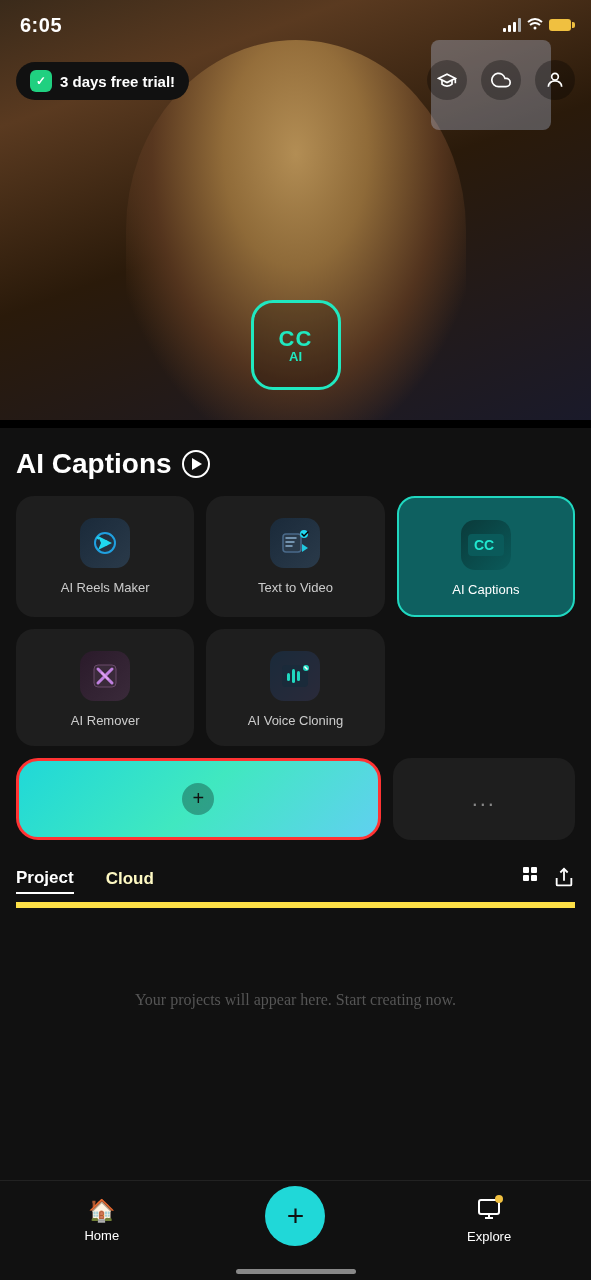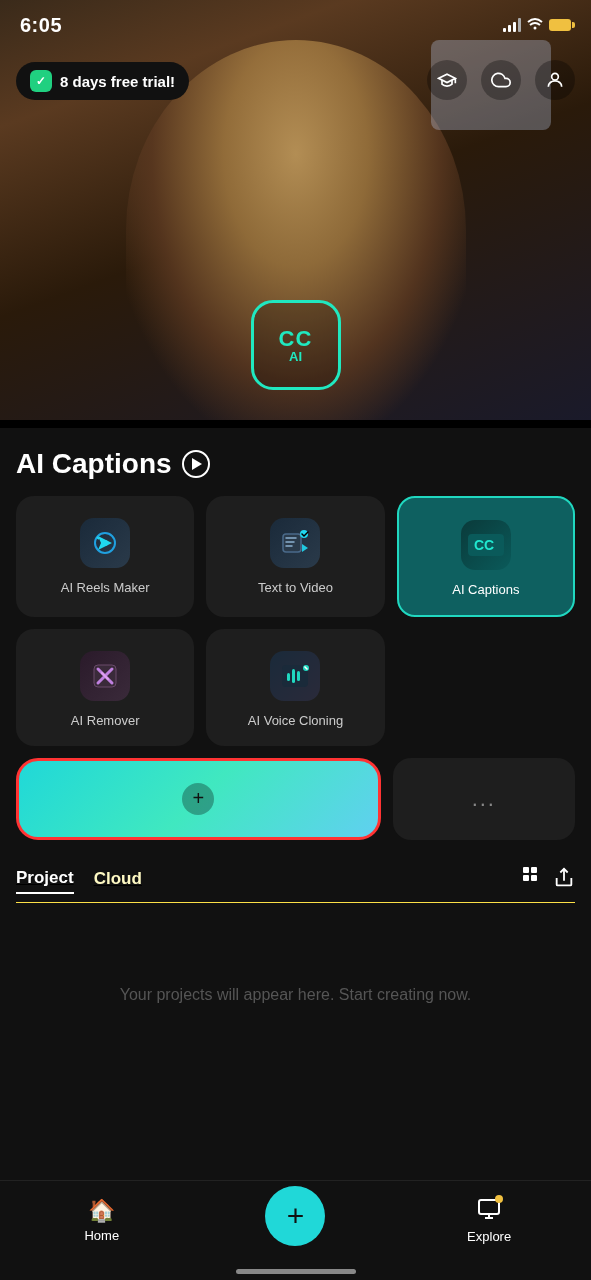--- a/index.html
+++ b/index.html
@@ -344,25 +344,24 @@
       cursor: pointer;
       font-size: 22px;
       color: #888;
       letter-spacing: 2px;
     }
 
     
     .project-tabs {
       display: flex;
       align-items: center;
-      gap: 20px;
+      gap: 32px;
       padding: 12px 0 8px;
-      border-bottom: 1px solid #fde047;
+      border-bottom: 6px solid #fde047;
       position: relative;
-      text-decoration: underline;
     }
     .project-tab {
       font-size: 17px;
       font-weight: 600;
       cursor: pointer;
       padding-bottom: 4px;
     }
     .project-tab.active {
       color: #fff;
       border-bottom: 2px solid #fff;
@@ -382,20 +381,21 @@
       cursor: pointer;
     }
 
     
     .empty-state {
       text-align: center;
       color: #555;
       font-size: 16px;
       padding: 80px 20px;
       line-height: 1.5;
+      font-family: Liberation Serif, serif;
     }
 
     
     .bottom-nav {
       position: fixed;
       bottom: 0;
       left: 0;
       width: 591px;
       height: 100px;
       background: #111;
@@ -497,21 +497,21 @@
           <path d="M3 8 Q8 4 13 8"></path>
           <circle cx="8" cy="11" r="1.5" fill="#fff" stroke="none"></circle>
         </svg>
       </span>
       <div class="battery"></div>
     </div>
   </div>
 
   <div class="trial-badge">
     <div class="trial-icon">✓</div>
-    <span>8 days free trial!</span>
+    <span>3 days free trial!</span>
   </div>
 
   <div class="top-icons">
     <div class="top-icon-btn">
       <svg width="20" height="20" viewBox="0 0 24 24" fill="none" stroke="#fff" stroke-width="2">
         <path d="M22 10v6M2 10l10-5 10 5-10 5z"></path>
         <path d="M6 12v5c3 3 9 3 12 0v-5"></path>
       </svg>
     </div>
     <div class="top-icon-btn">

